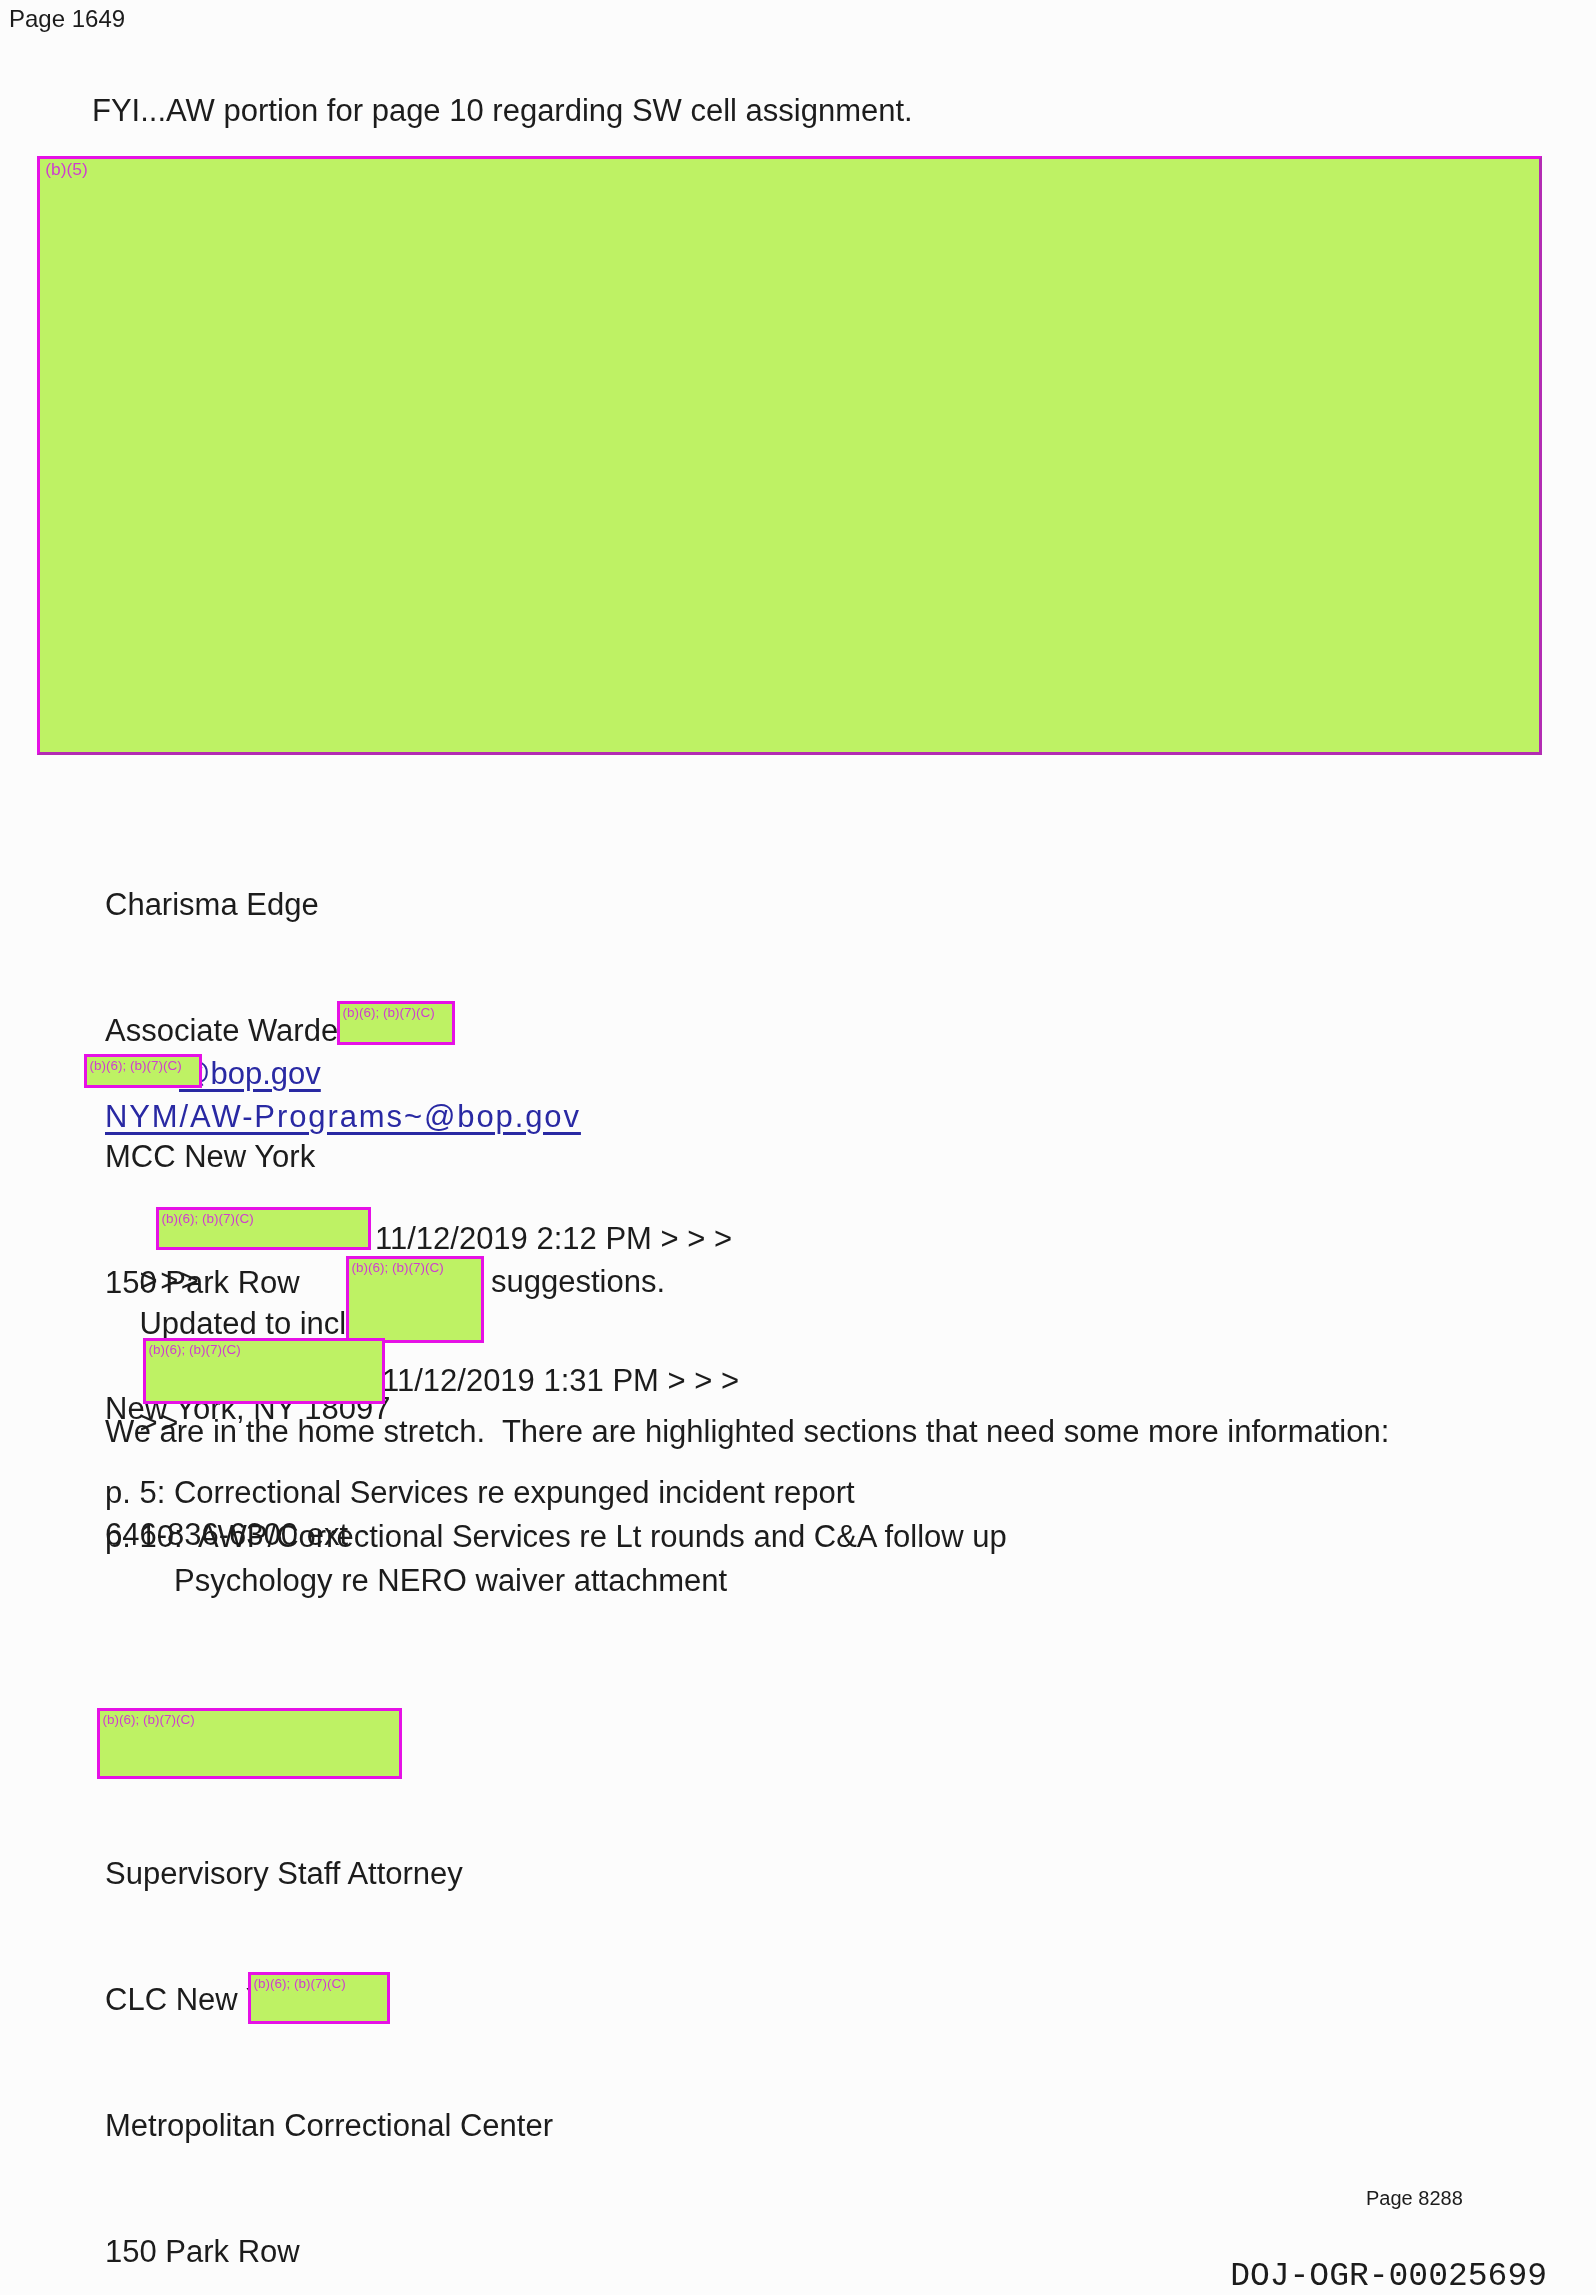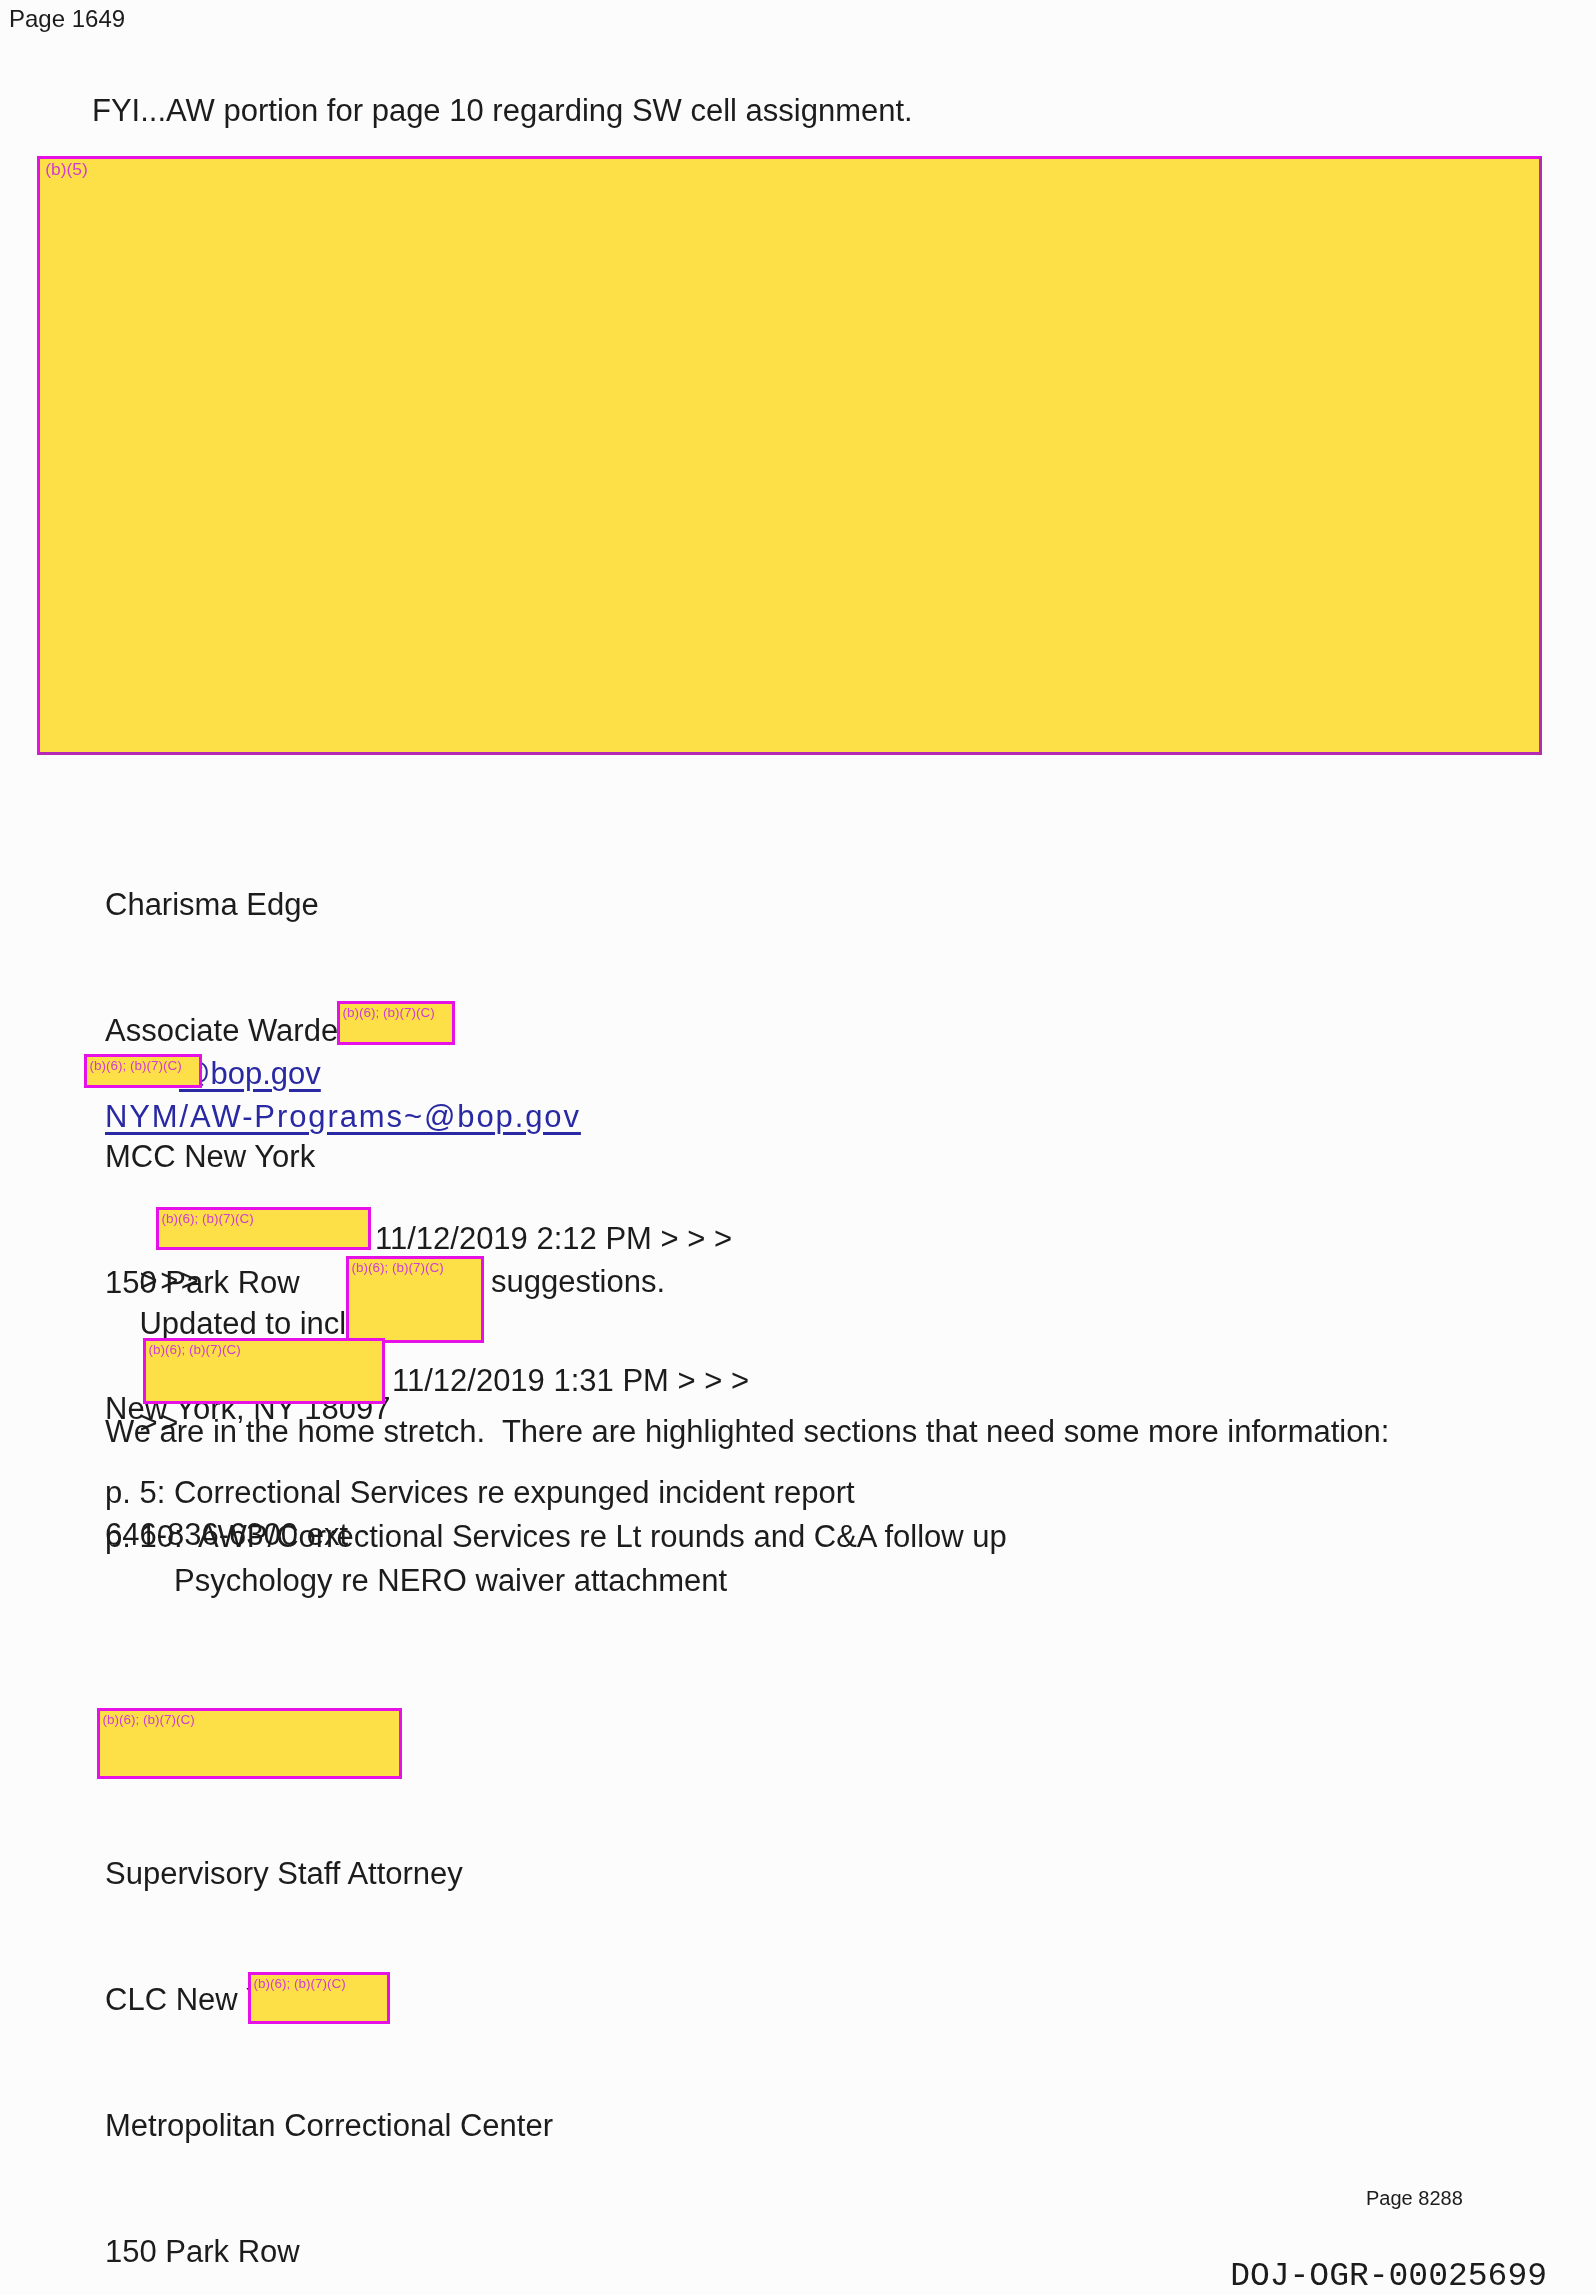--- a/index.html
+++ b/index.html
@@ -11,21 +11,21 @@
     color:#1c1c1c;
     overflow:hidden;
   }
   .abs{position:absolute;}
   .hdr{font-size:24px;}
   .body-text{font-size:31px;line-height:42px;white-space:pre;}
   .sig-block div{height:42px;}
   .redaction{
     position:absolute;
     border:3.9px solid #e611e6;
-    background:#fde047;
+    background:#bef264;
     box-sizing:border-box;
     z-index:5;
   }
   .red-label{
     font-size:13.5px;
     color:#cf3ecf;
     padding:1.3px 2.6px;
     white-space:nowrap;
     line-height:15.5px;
   }
@@ -83,21 +83,21 @@
   <div class="abs quote-line" style="left:105px;top:1261px;">
     <span>Updated to include</span>
     <span class="abs" style="left:386px;top:0;">suggestions.</span>
   </div>
   <div class="redaction" style="left:346px;top:1256px;width:138px;height:87px;">
     <div class="red-label">(b)(6); (b)(7)(C)</div>
   </div>
 
   <div class="abs quote-line" style="left:105px;top:1360px;">
     <span class="arrows">&gt;&gt;</span>
-    <span class="abs" style="left:287px;top:0;">11/12/2019 1:31 PM &gt; &gt; &gt;</span>
+    <span class="abs" style="left:277px;top:0;">11/12/2019 1:31 PM &gt; &gt; &gt;</span>
   </div>
   <div class="redaction" style="left:143px;top:1338px;width:242px;height:66px;">
     <div class="red-label">(b)(6); (b)(7)(C)</div>
   </div>
 
   <div class="abs quote-line" style="left:105px;top:1411px;">We are in the home stretch.  There are highlighted sections that need some more information:</div>
 
   <div class="abs list-block" style="left:105px;top:1475px;">
     <div>p. 5: Correctional Services re expunged incident report</div>
     <div>p. 10:  AWP/Correctional Services re Lt rounds and C&amp;A follow up</div>

